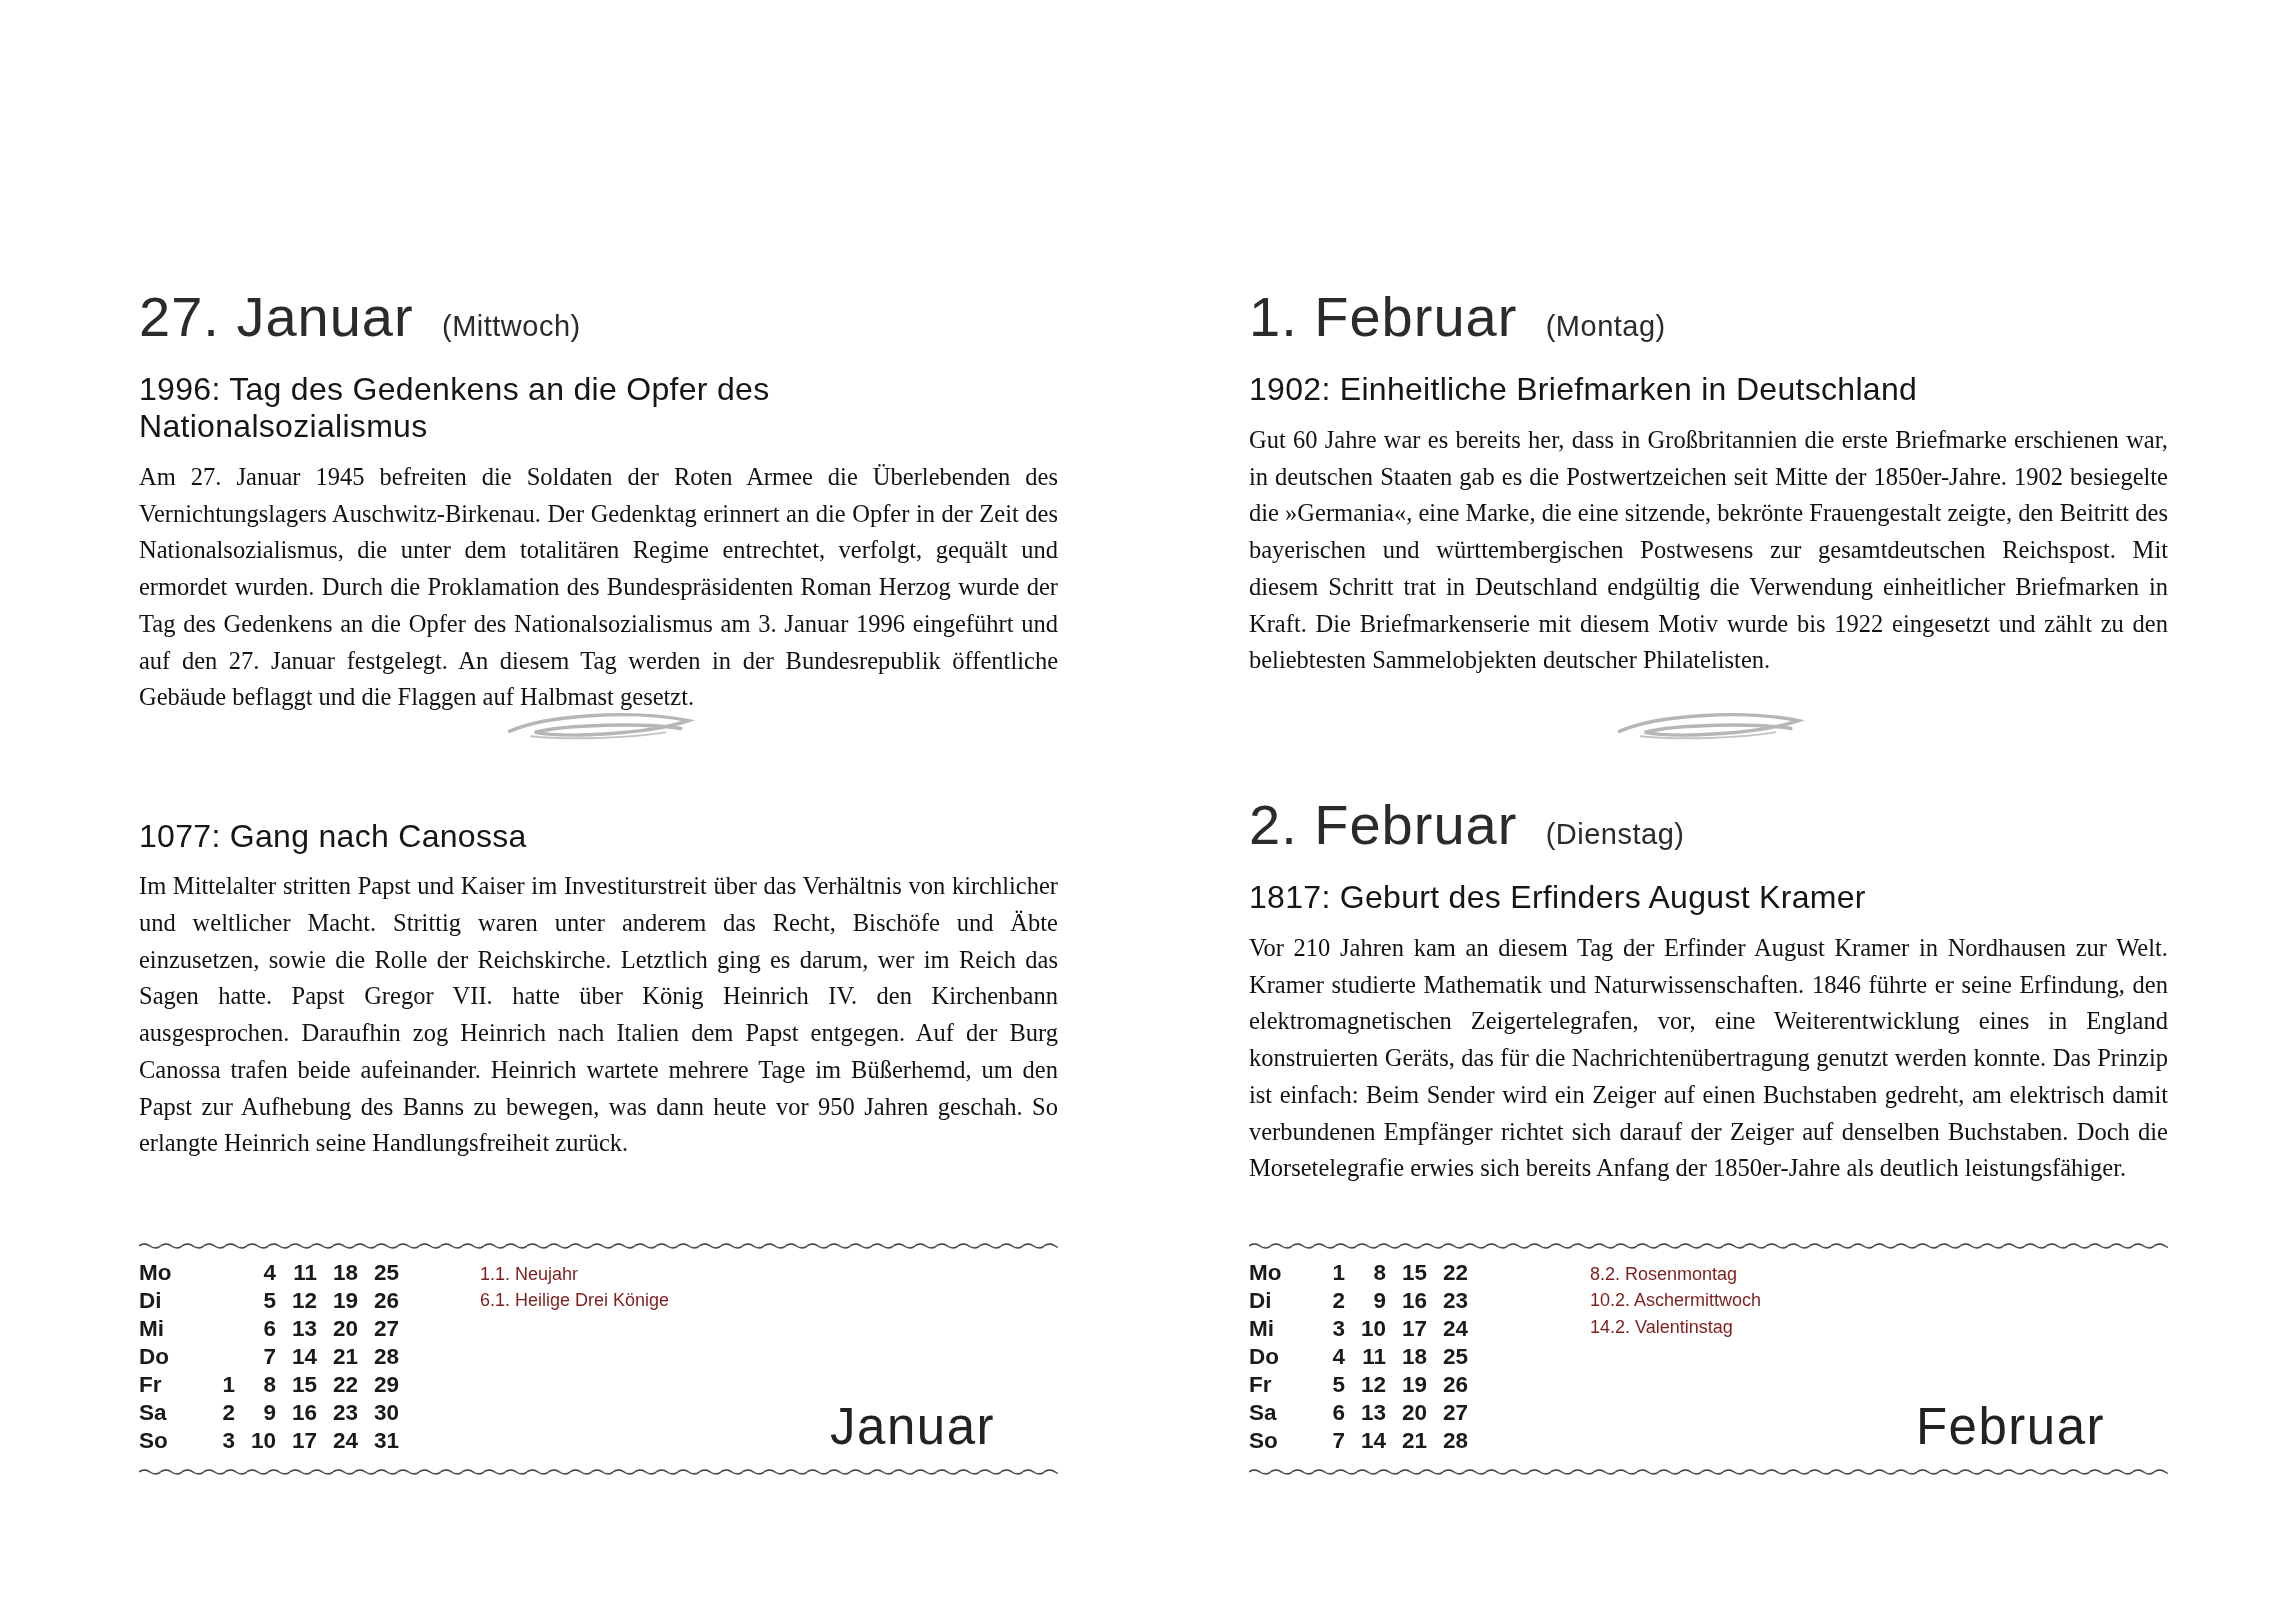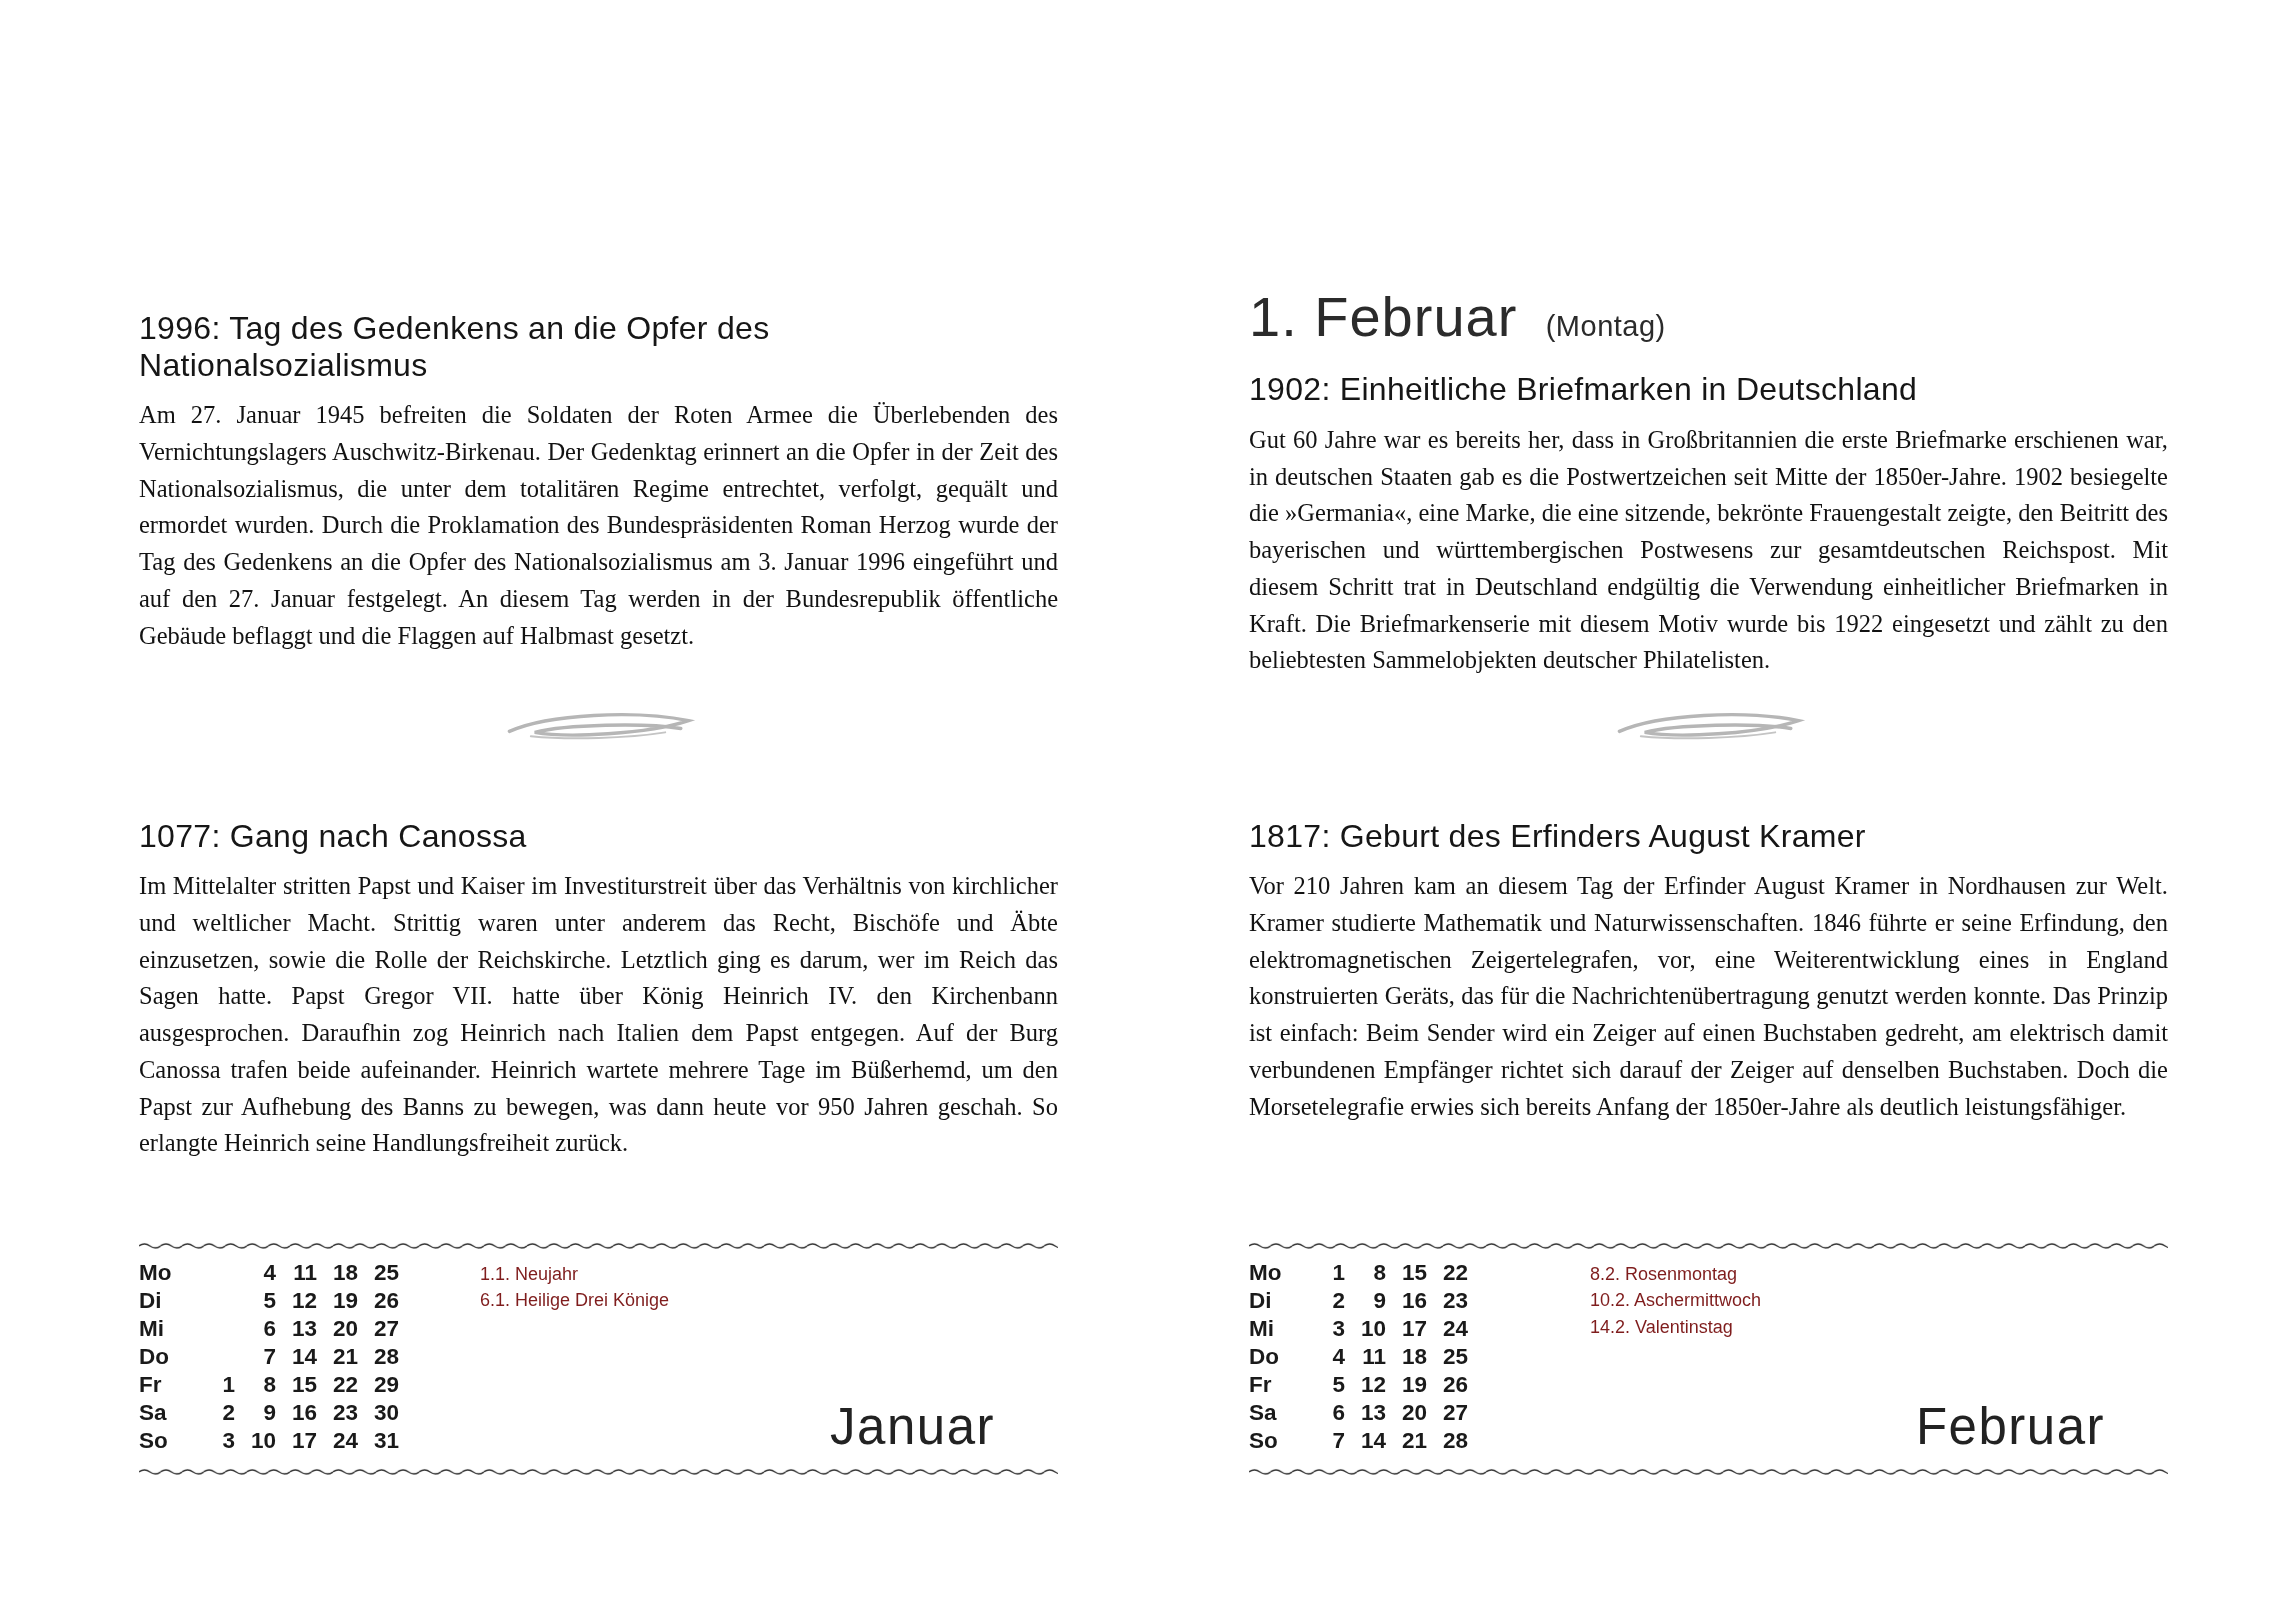--- a/index.html
+++ b/index.html
@@ -62,20 +62,24 @@
       <path d="M0 5 Q5.5 1 11 5 T22 5" fill="none" stroke="#2e2e2e" stroke-width="1.5"></path>
     </pattern>
   </defs>
 </svg>
 
 <div class="sheet">
 
   <div class="page page-left">
 
     <div class="block-a">
+      <div class="entry-heading">
+        <span>27. Januar</span>
+        <span class="weekday">(Mittwoch)</span>
+      </div>
       <div class="entry-title">1996: Tag des Gedenkens an die Opfer des Nationalsozialismus</div>
       <div class="entry-body">Am 27. Januar 1945 befreiten die Soldaten der Roten Armee die Überlebenden des Vernichtungslagers Auschwitz-Birkenau. Der Gedenktag erinnert an die Opfer in der Zeit des Nationalsozialismus, die unter dem totalitären Regime entrechtet, verfolgt, gequält und ermordet wurden. Durch die Proklamation des Bundespräsidenten Roman Herzog wurde der Tag des Gedenkens an die Opfer des Nationalsozialismus am 3. Januar 1996 eingeführt und auf den 27. Januar festgelegt. An diesem Tag werden in der Bundesrepublik öffentliche Gebäude beflaggt und die Flaggen auf Halbmast gesetzt.</div>
     </div>
 
     <div class="ornament">
       <svg width="196" height="37" viewBox="0 0 200 38">
         <path d="M8 24 C48 6 138 2 192 13 C150 27 66 31 34 25 C66 17 146 15 184 21" fill="none" stroke="#b6b6b6" stroke-width="3.5" stroke-linecap="round"></path>
         <path d="M30 29 C70 33 130 31 168 25" fill="none" stroke="#c4c4c4" stroke-width="2" stroke-linecap="round"></path>
       </svg>
     </div>
@@ -172,20 +176,24 @@
     </div>
 
     <div class="ornament">
       <svg width="196" height="37" viewBox="0 0 200 38">
         <path d="M8 24 C48 6 138 2 192 13 C150 27 66 31 34 25 C66 17 146 15 184 21" fill="none" stroke="#b6b6b6" stroke-width="3.5" stroke-linecap="round"></path>
         <path d="M30 29 C70 33 130 31 168 25" fill="none" stroke="#c4c4c4" stroke-width="2" stroke-linecap="round"></path>
       </svg>
     </div>
 
     <div class="block-b">
+      <div class="entry-heading">
+        <span>2. Februar</span>
+        <span class="weekday">(Dienstag)</span>
+      </div>
       <div class="entry-title">1817: Geburt des Erfinders August Kramer</div>
       <div class="entry-body">Vor 210 Jahren kam an diesem Tag der Erfinder August Kramer in Nordhausen zur Welt. Kramer studierte Mathematik und Naturwissenschaften. 1846 führte er seine Erfindung, den elektromagnetischen Zeigertelegrafen, vor, eine Weiterentwicklung eines in England konstruierten Geräts, das für die Nachrichtenübertragung genutzt werden konnte. Das Prinzip ist einfach: Beim Sender wird ein Zeiger auf einen Buchstaben gedreht, am elektrisch damit verbundenen Empfänger richtet sich darauf der Zeiger auf denselben Buchstaben. Doch die Morsetelegrafie erwies sich bereits Anfang der 1850er-Jahre als deutlich leistungsfähiger.</div>
     </div>
 
     <div class="cal-section">
       <svg class="wavy" width="919" height="9.8" viewBox="0 0 938 10">
         <rect width="938" height="10" fill="url(#wavepat)"></rect>
       </svg>
       <div class="cal-body">
         <div class="cal-table">

